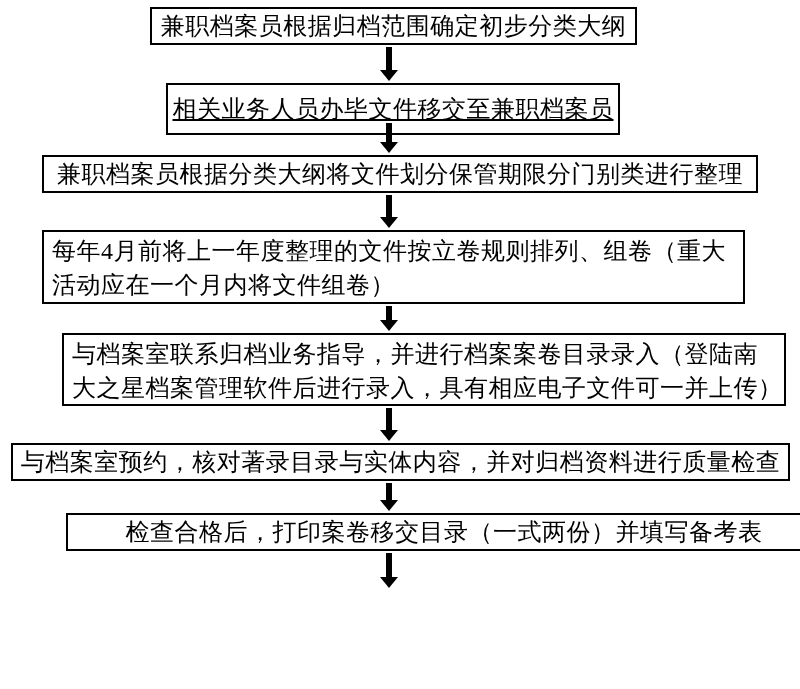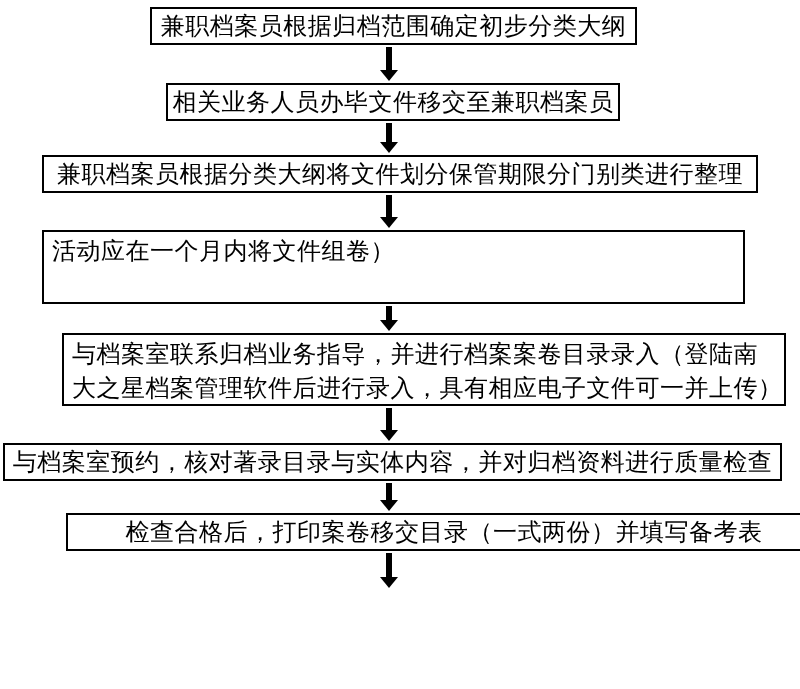--- a/index.html
+++ b/index.html
@@ -31,25 +31,25 @@
   }
   
   .multi {
     padding: 2px 8px;
     text-align: left;
   }
   .multi .ln { line-height: 34px; white-space: nowrap; }
   .b8.multi .ln { line-height: 30px; }
 
   .b1 { left: 150px; top: 7px;   width: 487px; height: 38px; }
-  .b2 { left: 166px; top: 83px;  width: 454px; height: 38px; }
+  .b2 { left: 166px; top: 83px;  width: 454px; height: 52px; text-decoration: underline; }
   .b3 { left: 42px;  top: 155px; width: 716px; height: 38px; font-family: Liberation Mono, monospace; }
   .b4 { left: 42px;  top: 230px; width: 703px; height: 74px; }
   .b5 { left: 42px;  top: 333px; width: 724px; height: 73px; margin-left: 20px; }
-  .b6 { left: 3px;   top: 443px; width: 779px; height: 38px; }
+  .b6 { left: 11px;   top: 443px; width: 779px; height: 38px; }
   .b7 { left: 66px;  top: 513px; width: 756px; height: 38px; }
   .b8 { left: 50px;  top: 590px; width: 687px; height: 95px; }
 
   .arrow {
     position: absolute;
     left: 380px;
     width: 18px;
     display: flex;
     flex-direction: column;
     align-items: center;
@@ -99,20 +99,21 @@
   <div class="box b3 single">
     <div class="ln">兼职档案员根据分类大纲将文件划分保管期限分门别类进行整理</div>
   </div>
 
   <div class="arrow a3">
     <div class="stem"></div>
     <div class="head"></div>
   </div>
 
   <div class="box b4 multi">
+    <div class="ln">每年4月前将上一年度整理的文件按立卷规则排列、组卷（重大</div>
     <div class="ln">活动应在一个月内将文件组卷）</div>
   </div>
 
   <div class="arrow a4">
     <div class="stem"></div>
     <div class="head"></div>
   </div>
 
   <div class="box b5 multi">
     <div class="ln">与档案室联系归档业务指导，并进行档案案卷目录录入（登陆南</div>

